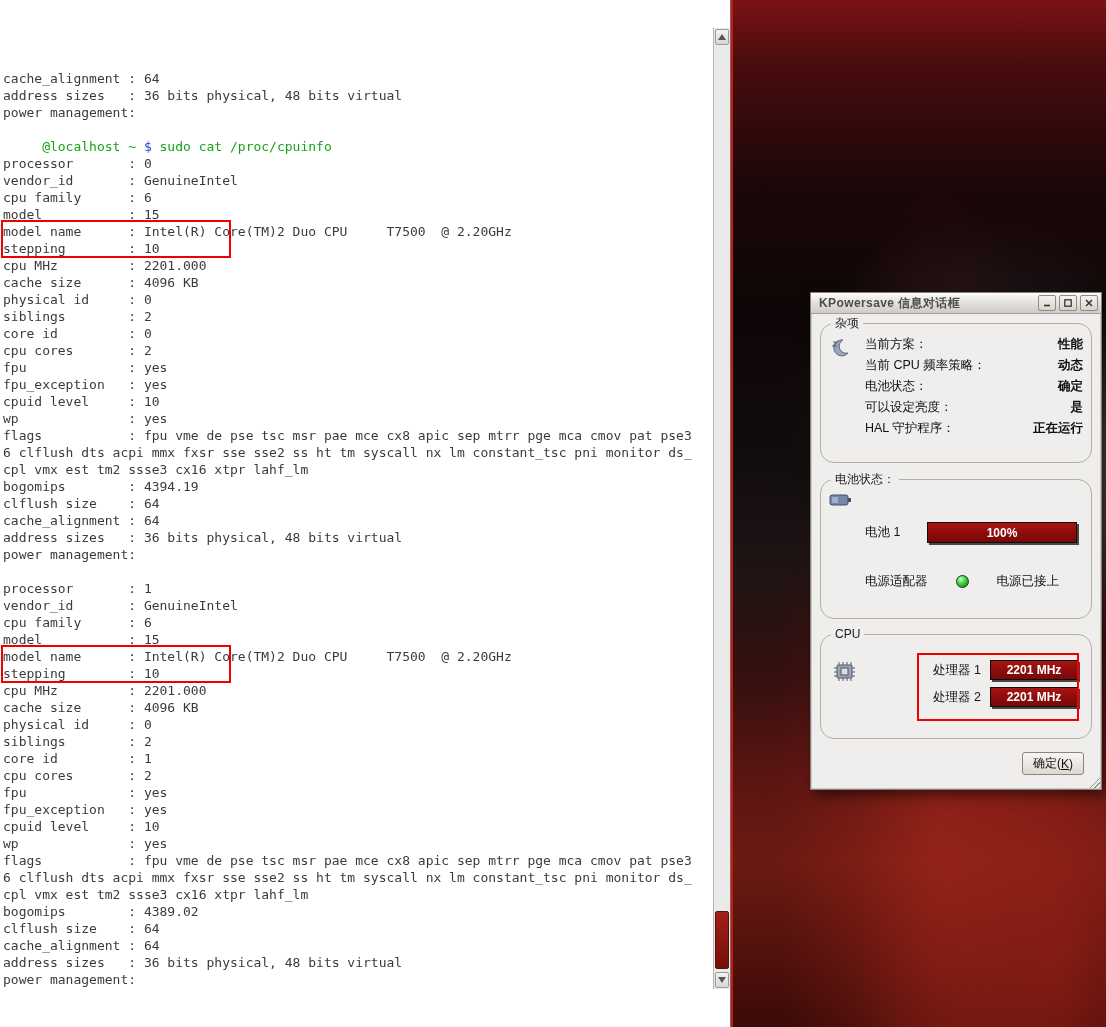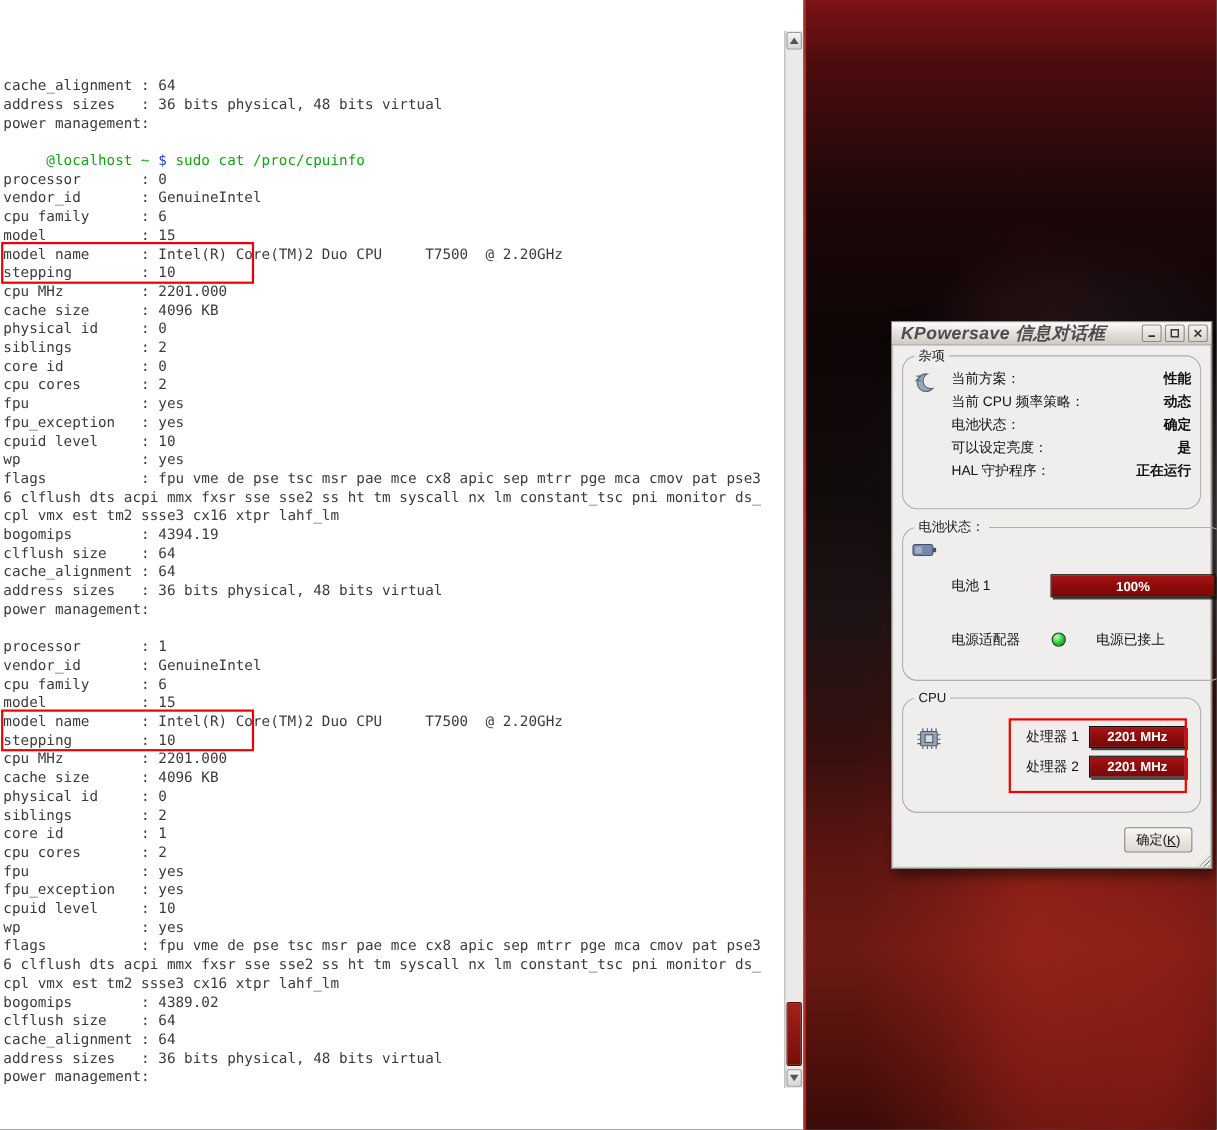--- a/index.html
+++ b/index.html
@@ -51,22 +51,22 @@
     display:flex; align-items:center; justify-content:center; }
   .tab { display:flex; align-items:center; gap:6px; background:#fdfdfd; border:1px solid #8f8f8f; border-radius:3px;
     padding:3px 12px; font-weight:bold; font-size:13px; margin-left:6px; height:28px; color:#111; }
   .tb-spacer { flex:1; }
 
   
   .dialog { position:absolute; left:810px; top:292px; width:292px; height:498px; background:#efeeec;
     border:1px solid #85817c; box-shadow:0 0 0 1px #cdc9c3 inset, 4px 5px 12px rgba(0,0,0,0.55); }
   .dlg-titlebar { height:21px; background:linear-gradient(180deg,#fcfcfb 0%,#e6e3de 45%,#cfcbc4 100%);
     border-bottom:1px solid #a49f98; display:flex; align-items:center; padding:0 3px 0 8px; }
-  .dlg-title { flex:1; font-size:16px; font-weight:bold; color:#4c4c4c; letter-spacing:0.4px;
-    white-space:nowrap; overflow:hidden;font-style:italic; }
+  .dlg-title { flex:1; font-size:12px; font-weight:bold; color:#4c4c4c; letter-spacing:0.4px;
+    white-space:nowrap; overflow:hidden; }
   .dlg-btn { width:18px; height:16px; border:1px solid #8f8b85; background:linear-gradient(180deg,#f6f4f0,#d8d4cc);
     margin-left:3px; display:flex; align-items:center; justify-content:center; border-radius:2px; }
   .dlg-body { position:absolute; top:22px; left:9px; right:9px; bottom:8px; }
 
   fieldset.group { border:1px solid #b2aea8; border-radius:14px; padding:2px 8px 6px; margin-bottom:8px; position:relative; }
   legend { font-size:12px; color:#1c1c1c; padding:0 4px; margin-left:2px; }
 
   .group-flex { display:flex; }
   .gicon { width:36px; padding-top:3px; flex:0 0 36px; }
   .misc-rows { flex:1; }
@@ -78,21 +78,21 @@
   .battery-group { height:148px; }
   .cpu-group { height:112px; }
 
   .bar { background:linear-gradient(180deg,#a81414 0%,#8b0b0b 55%,#7a0808 100%);
     border:1px solid #0d0d0d; box-shadow:2px 2px 0 rgba(15,15,15,0.75);
     color:#fff; font-weight:bold; font-size:12px; display:flex; align-items:center; justify-content:center; }
 
   .batt-icon-row { height:26px; padding-top:2px; }
   .batt-row { display:flex; align-items:center; margin:6px 0 0 36px; font-size:12.5px; color:#111; }
   .blabel { width:62px; }
-  .batt-bar { width:150px; height:21px;margin-left:28px; }
+  .batt-bar { width:150px; height:21px; }
   .adapter-row { display:flex; align-items:center; margin:30px 0 0 36px; font-size:12.5px; color:#111; }
   .led { width:13px; height:13px; border-radius:50%; border:1px solid #2a2a2a; margin-left:28px;
     background:radial-gradient(circle at 35% 30%, #c4ffc4, #35d435 45%, #0f8f12 85%); }
   .adapter-status { margin-left:28px; }
 
   .cpu-icon { position:absolute; left:12px; top:20px; }
   .cpu-rows { margin-left:104px; padding-top:10px; }
   .cpu-row { display:flex; align-items:center; gap:7px; margin:7px 0; font-size:12.5px; color:#111; }
   .cpu-label { width:50px; white-space:nowrap; }
   .cpu-bar { width:88px; height:20px; }

